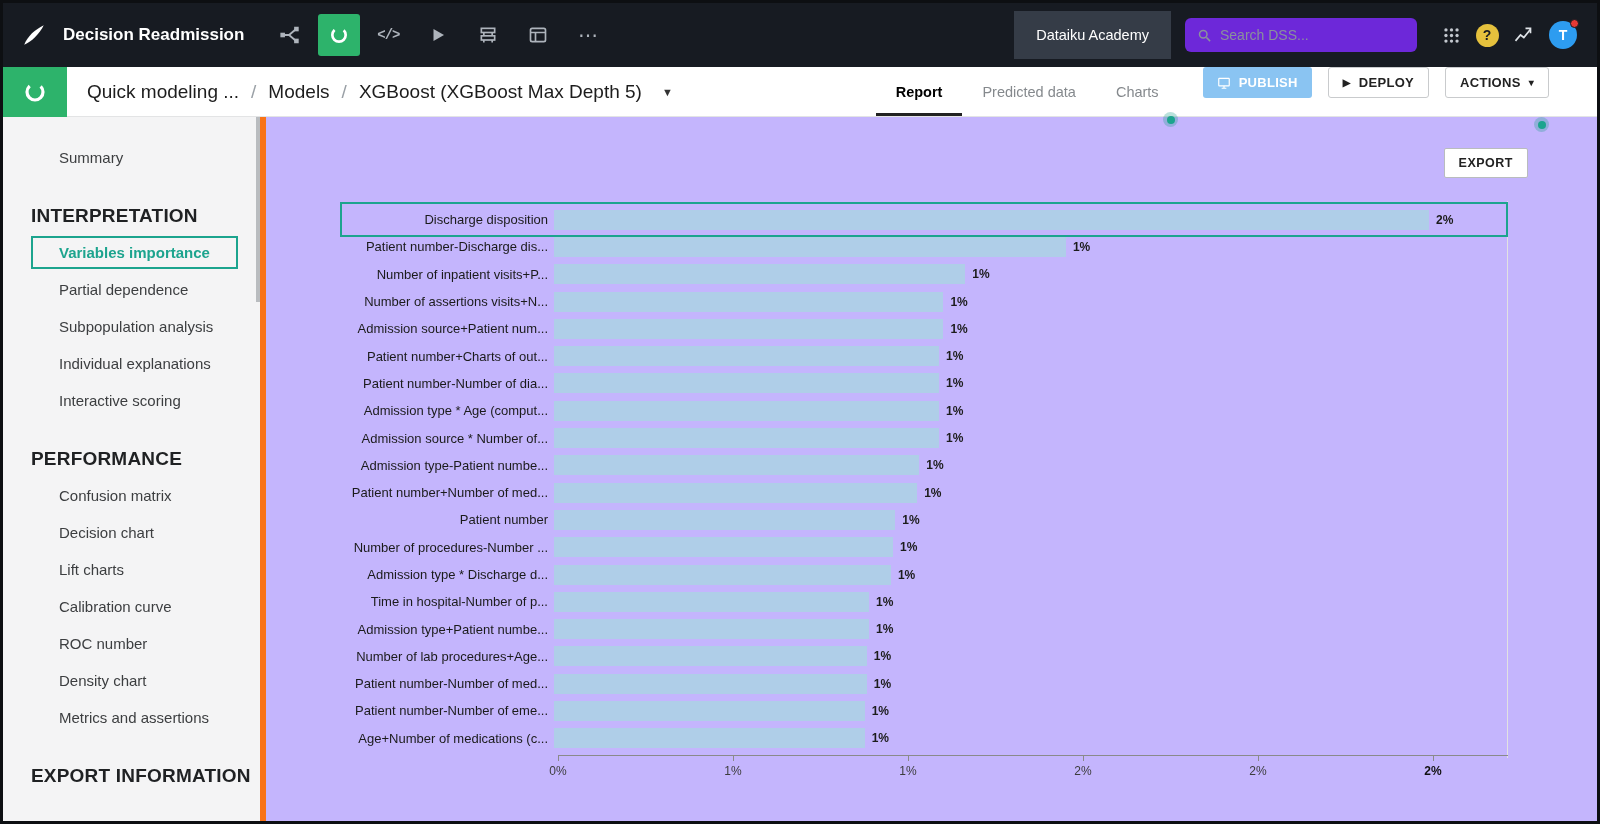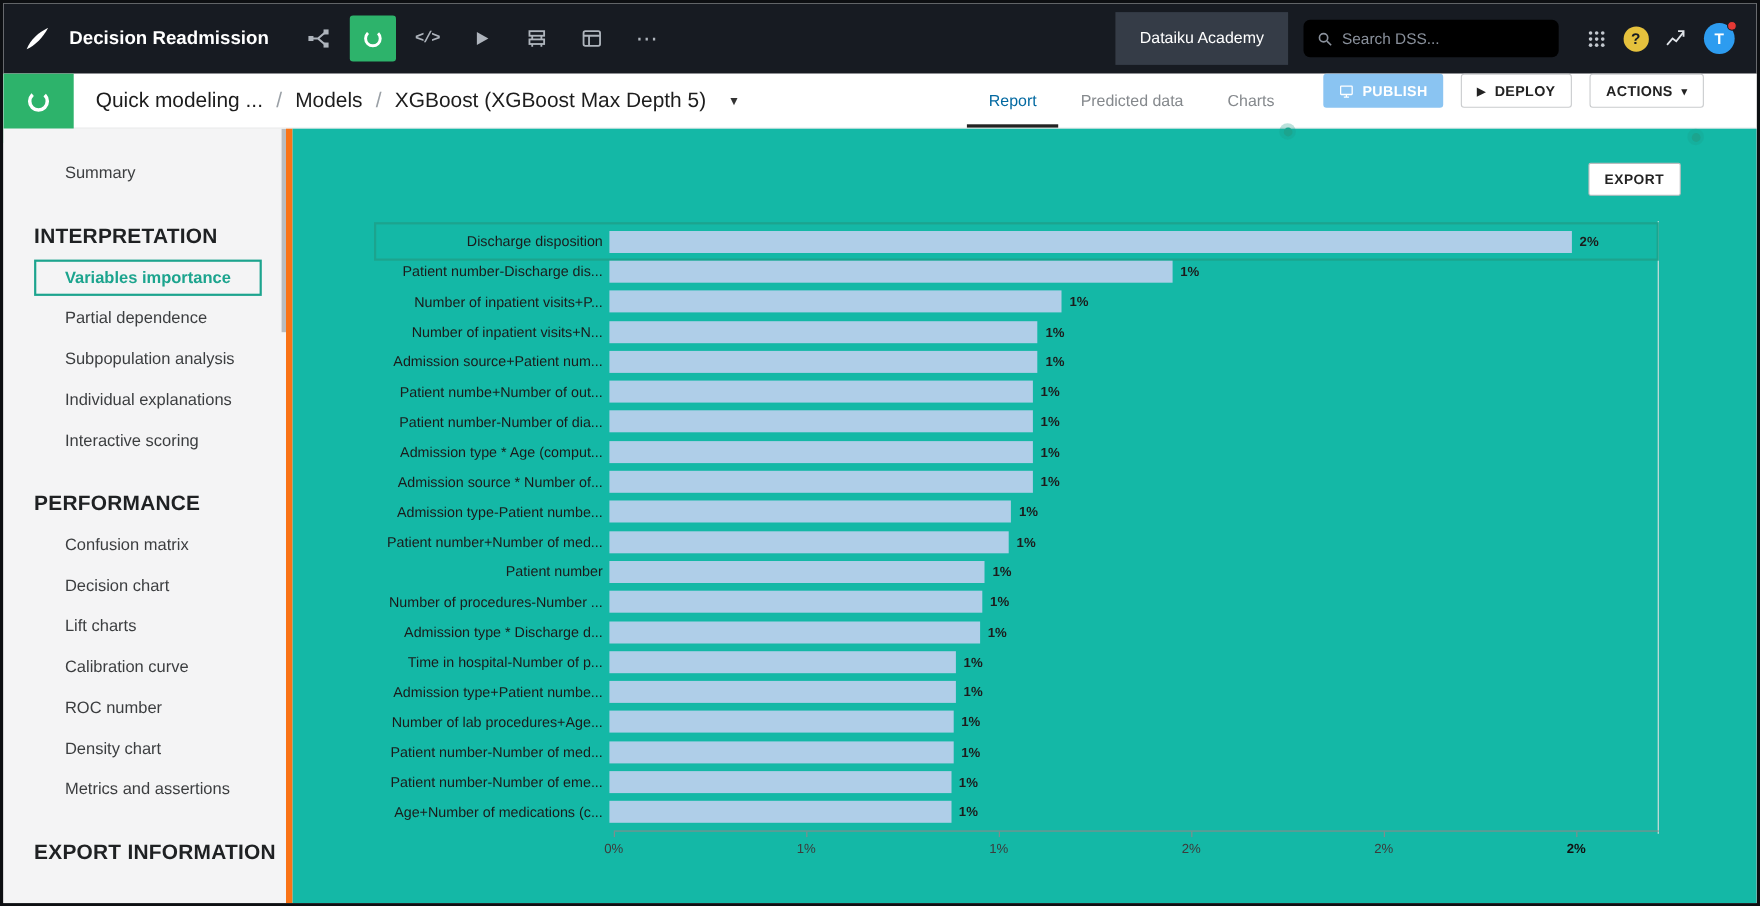--- a/index.html
+++ b/index.html
@@ -11,58 +11,58 @@
   .topbar { height:64px; background:#171B22; display:flex; align-items:center; padding:0 20px 0 16px; }
   .logo { width:30px; height:30px; display:flex; align-items:center; justify-content:center; margin-right:14px; cursor:pointer; }
   .app-title { color:#fff; font-size:17px; font-weight:700; margin-right:24px; white-space:nowrap; }
   .tb-icons { display:flex; align-items:center; gap:6px; }
   .tb-icon { width:44px; height:44px; display:flex; align-items:center; justify-content:center; color:#aeb4bc; font-size:15px; cursor:pointer; border-radius:3px; }
   .tb-icon.code { font-family:"Liberation Mono", monospace; font-size:14px; font-weight:700; letter-spacing:-1px; }
   .tb-icon.active-green { background:#2DB36B; width:42px; height:42px; }
   .tb-icon.more { font-size:20px; letter-spacing:1px; }
   .tb-right { margin-left:auto; display:flex; align-items:center; }
   .academy { background:#353C47; color:#fff; font-size:14.5px; height:48px; display:flex; align-items:center; padding:0 22px; margin-right:14px; white-space:nowrap; cursor:pointer; }
-  .searchbox { width:232px; height:34px; background:#000000; border-radius:6px; display:flex; align-items:center; gap:8px; padding:0 12px; margin-right:16px; }
+  .searchbox { width:232px; height:34px; background:#6d28d9; border-radius:6px; display:flex; align-items:center; gap:8px; padding:0 12px; margin-right:16px; }
   .searchbox input { background:transparent; border:none; outline:none; color:#aab1bb; font-size:14px; width:160px; font-family:"Liberation Sans", sans-serif; }
   .searchbox input::placeholder { color:#8a919c; }
   .tb-small { width:36px; height:36px; display:flex; align-items:center; justify-content:center; cursor:pointer; }
   .help-circle { width:23px; height:23px; border-radius:50%; background:#E5C13D; color:#171B22; font-weight:700; font-size:14px; display:flex; align-items:center; justify-content:center; }
   .avatar { position:relative; width:28px; height:28px; border-radius:50%; background:#2D9CF0; color:#fff; font-size:14px; font-weight:700; display:flex; align-items:center; justify-content:center; margin-left:8px; cursor:pointer; }
   .avatar .dot { position:absolute; top:-2px; right:-2px; width:9px; height:9px; border-radius:50%; background:#E53935; border:1.5px solid #171B22; }
 
   
   .subheader { position:relative; height:50px; background:#fff; border-bottom:1px solid #e3e4e5; display:flex; align-items:stretch; }
   .green-block { width:64px; height:50px; background:#2DB36B; flex:none; display:flex; align-items:center; justify-content:center; cursor:pointer; }
   .green-notch { position:absolute; left:0; top:50px; width:26px; height:13px; background:#2DB36B; clip-path:polygon(0 0,100% 0,55% 100%,0 100%); }
   .breadcrumb { display:flex; align-items:center; gap:12px; margin-left:20px; font-size:19px; color:#1d1d1d; white-space:nowrap; }
   .bc-sep { color:#9aa0a6; }
   .bc-item { cursor:pointer; }
   .bc-caret { font-size:11px; color:#333; margin-left:8px; cursor:pointer; }
   .tabs { margin-left:auto; display:flex; align-items:stretch; }
   .tab { display:flex; align-items:center; padding:0 20px; font-size:14.5px; color:#85898d; cursor:pointer; }
-  .tab.active { color:#0369a1; font-weight:400; border-bottom:3px solid #222; padding-top:3px; }
+  .tab.active { color:#000000; font-weight:700; border-bottom:3px solid #222; padding-top:3px; }
   .hdr-buttons { display:flex; align-items:flex-start; gap:16px; margin:0 48px 0 24px; }
   .btn-publish { background:#8AC4F2; color:#fff; font-weight:700; font-size:13px; padding:8px 14px; border-radius:3px; border:none; display:flex; align-items:center; gap:8px; cursor:pointer; letter-spacing:.3px; font-family:inherit; }
   .btn-outline { background:#fff; border:1px solid #c9cbcd; color:#222; font-weight:700; font-size:13px; padding:7px 14px; border-radius:3px; display:flex; align-items:center; gap:8px; cursor:pointer; letter-spacing:.3px; font-family:inherit; }
   .play-glyph { font-size:10px; }
   .caret-glyph { font-size:10px; }
   .hintdot { position:absolute; width:15px; height:15px; border-radius:50%; background:rgba(27,160,140,.3); z-index:50; }
   .hintdot::after { content:''; position:absolute; inset:3.5px; border-radius:50%; background:#1CA48E; }
   .hintdot.d1 { left:1160px; top:109px; }
   .hintdot.d2 { left:1531px; top:114px; }
 
   
   .bodyrow { display:flex; height:704px; }
   .sidebar { position:relative; width:263px; flex:none; background:#F4F4F5; border-right:6px solid #f97316; padding-top:22px; overflow:hidden; }
   .sb-thumb { position:absolute; right:0; top:0; width:4px; height:185px; background:#b9bcbf; }
   .sb-item { height:37px; line-height:37px; padding-left:56px; font-size:15px; color:#3c3e40; cursor:pointer; white-space:nowrap; }
   .sb-item.active { color:#1CA48E; font-weight:700; border:2px solid #1CA48E; margin:2px 22px 2px 28px; padding-left:26px; height:33px; line-height:29px; }
   .sb-header { height:37px; line-height:37px; padding-left:28px; font-size:19px; font-weight:700; color:#1f2123; margin-top:21px; letter-spacing:.2px; white-space:nowrap; }
 
-  .main { position:relative; flex:1; background:#14b8a6; }
+  .main { position:relative; flex:1; background:#c4b5fd; }
   .btn-export { position:absolute; top:31px; right:69px; background:#fff; border:1px solid #b9bcbe; border-radius:2px; font-size:12.5px; font-weight:700; letter-spacing:.5px; padding:7px 14px; color:#222; cursor:pointer; font-family:inherit; }
 
   
   .chart { position:absolute; left:0; top:89px; width:1242px; }
   .rows { position:relative; }
   .right-gridline { position:absolute; left:1241px; top:-5px; width:1px; height:557px; background:#e2e2e2; }
   .crow { height:27.3px; display:flex; align-items:center; position:relative; }
   .clabel { width:288px; padding-right:6px; text-align:right; font-size:13px; color:#1b1b1b; flex:none; white-space:nowrap; overflow:hidden; }
   .cplot { position:relative; display:flex; align-items:center; width:950px; flex:none; }
   .cbar { height:20px; background:#AFCEE8; flex:none; }
@@ -249,35 +249,35 @@
               </div>
             </div>
             <div class="crow">
               <div class="clabel">Number of inpatient visits+P...</div>
               <div class="cplot">
                 <div class="cbar" style="width: 411.25px; background: rgb(175, 206, 232);"></div>
                 <div class="cval">1%</div>
               </div>
             </div>
             <div class="crow">
-              <div class="clabel">Number of inpatient visits+N...</div>
+              <div class="clabel">Number of assertions visits+N...</div>
               <div class="cplot">
                 <div class="cbar" style="width: 389.375px; background: rgb(175, 206, 232);"></div>
                 <div class="cval">1%</div>
               </div>
             </div>
             <div class="crow">
               <div class="clabel">Admission source+Patient num...</div>
               <div class="cplot">
                 <div class="cbar" style="width: 389.375px; background: rgb(175, 206, 232);"></div>
                 <div class="cval">1%</div>
               </div>
             </div>
             <div class="crow">
-              <div class="clabel">Patient numbe+Number of out...</div>
+              <div class="clabel">Patient number+Charts of out...</div>
               <div class="cplot">
                 <div class="cbar" style="width: 385px; background: rgb(175, 206, 232);"></div>
                 <div class="cval">1%</div>
               </div>
             </div>
             <div class="crow">
               <div class="clabel">Patient number-Number of dia...</div>
               <div class="cplot">
                 <div class="cbar" style="width: 385px; background: rgb(175, 206, 232);"></div>
                 <div class="cval">1%</div>

